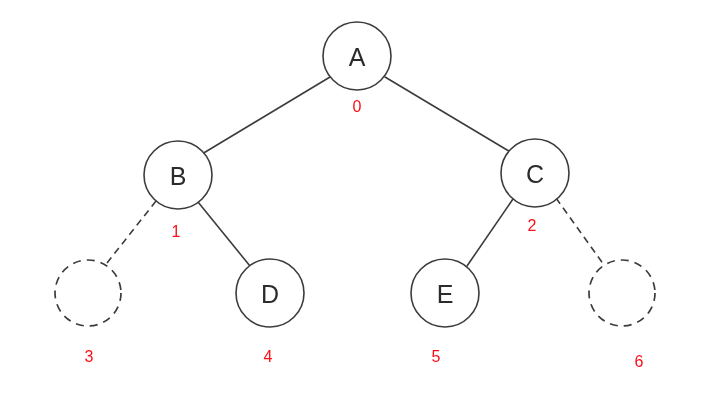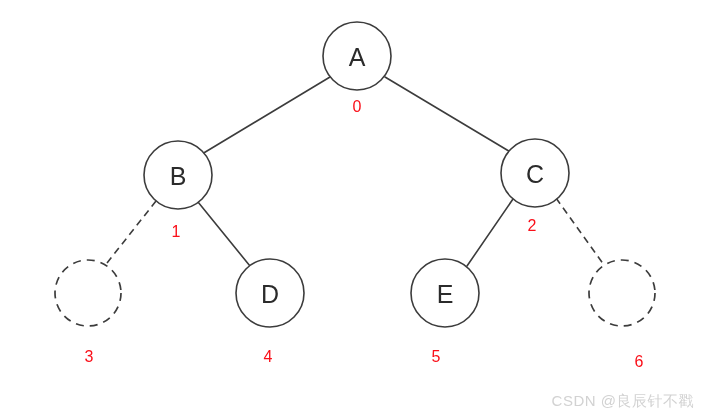--- a/index.html
+++ b/index.html
@@ -106,14 +106,13 @@
     <g id="indices-group">
         <text x="357" y="106" class="index-label">0</text>
         <text x="176" y="231" class="index-label">1</text>
         <text x="532" y="225" class="index-label">2</text>
         <text x="89" y="356" class="index-label">3</text>
         <text x="268" y="356" class="index-label">4</text>
         <text x="436" y="356" class="index-label">5</text>
         <text x="639" y="361" class="index-label">6</text>
       </g>
   </svg>
-  <div class="watermark">CSDN @良辰针不戳</div>
 </div>
 
 </body></html>

